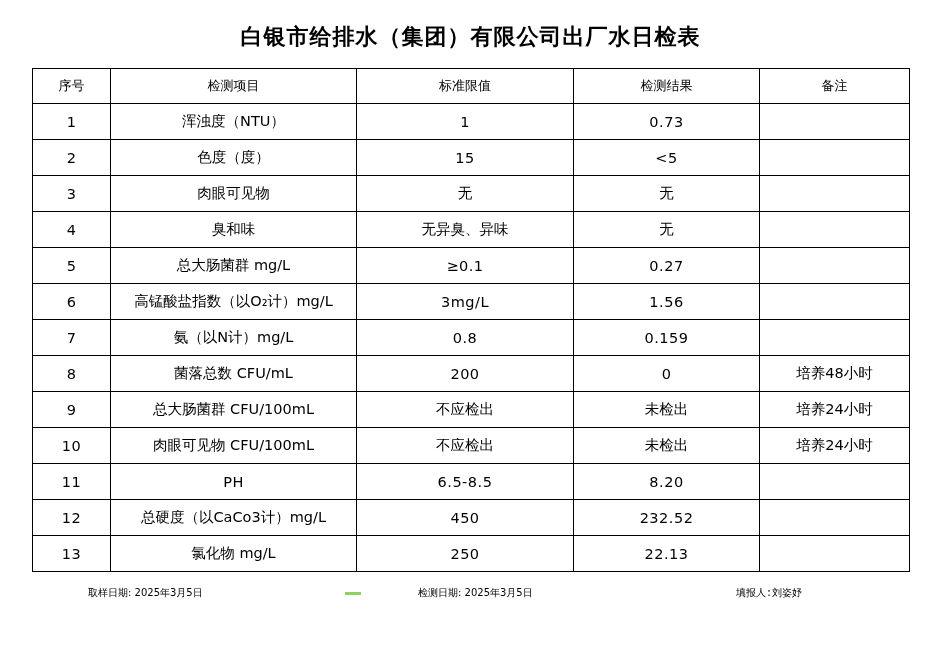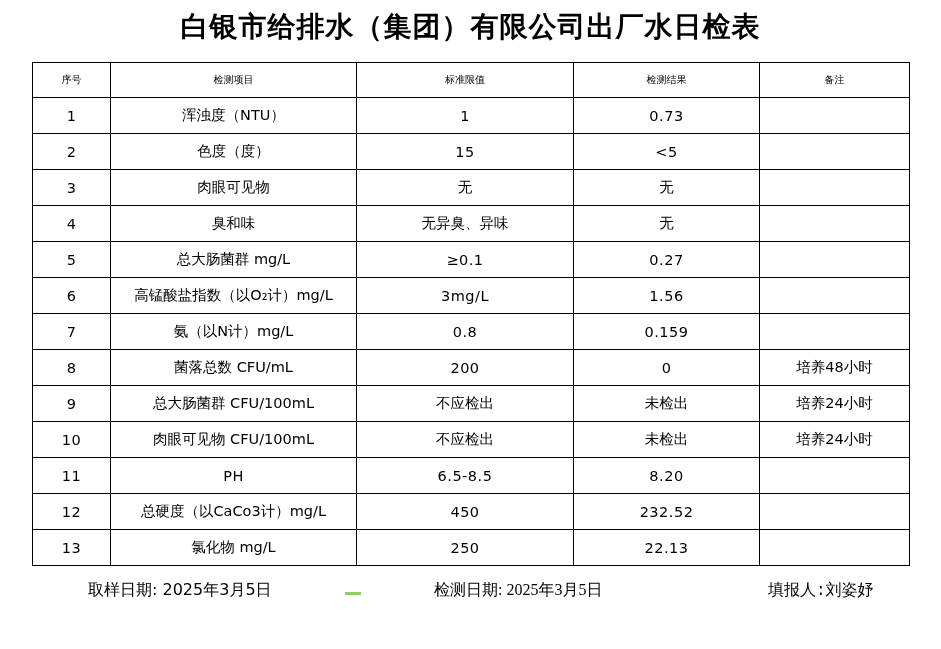--- a/index.html
+++ b/index.html
@@ -15,24 +15,24 @@
     overflow: hidden;
   }
   .page {
     position: relative;
     width: 941px;
     height: 649px;
     box-sizing: border-box;
   }
   .title {
     text-align: center;
-    font-size: 28px;
+    font-size: 22px;
     font-weight: bold;
     letter-spacing: 1px;
-    padding-top: 8px;
+    padding-top: 22px;
     padding-bottom: 16px;
     font-family: "DejaVu Sans", "Liberation Sans", sans-serif;
   }
   .table-wrap {
     padding: 0 32px;
   }
   table.report {
     width: 877px;
     border-collapse: collapse;
     table-layout: fixed;
@@ -43,43 +43,42 @@
     height: 35px;
     text-align: center;
     vertical-align: middle;
     font-size: 14.5px;
     font-weight: normal;
     font-family: "DejaVu Sans", "Liberation Sans", sans-serif;
     padding: 0 2px;
   }
   table.report thead td {
     height: 34px;
-    font-size: 10px;
+    font-size: 13px;
   }
   col.c-no { width: 78px; }
   col.c-item { width: 246px; }
   col.c-std { width: 217px; }
   col.c-res { width: 186px; }
   col.c-note { width: 150px; }
 
   .cell-num {
     font-family: "DejaVu Sans Mono", "Liberation Mono", monospace;
     font-size: 14px;
     letter-spacing: 0.5px;
   }
   .footer {
     display: flex;
     padding: 14px 40px 0 40px;
-    font-size: 16px;
+    font-size: 10px;
     font-family: "DejaVu Sans", "Liberation Sans", sans-serif;
-    gap: 16px;
   }
   .footer .f-item { white-space: nowrap; }
   .footer .f1 { width: 330px; text-align: left; padding-left: 48px;}
-  .footer .f2 { width: 300px; text-align: left; font-family: Liberation Serif, serif; }
+  .footer .f2 { width: 300px; text-align: left; }
   .footer .f3 { flex: 1; text-align: left; padding-left: 18px; font-family: Liberation Mono, monospace;}
   .green-mark {
     position: absolute;
     left: 345px;
     top: 592px;
     width: 16px;
     height: 3px;
     background: #7ac943;
     opacity: 0.85;
   }

